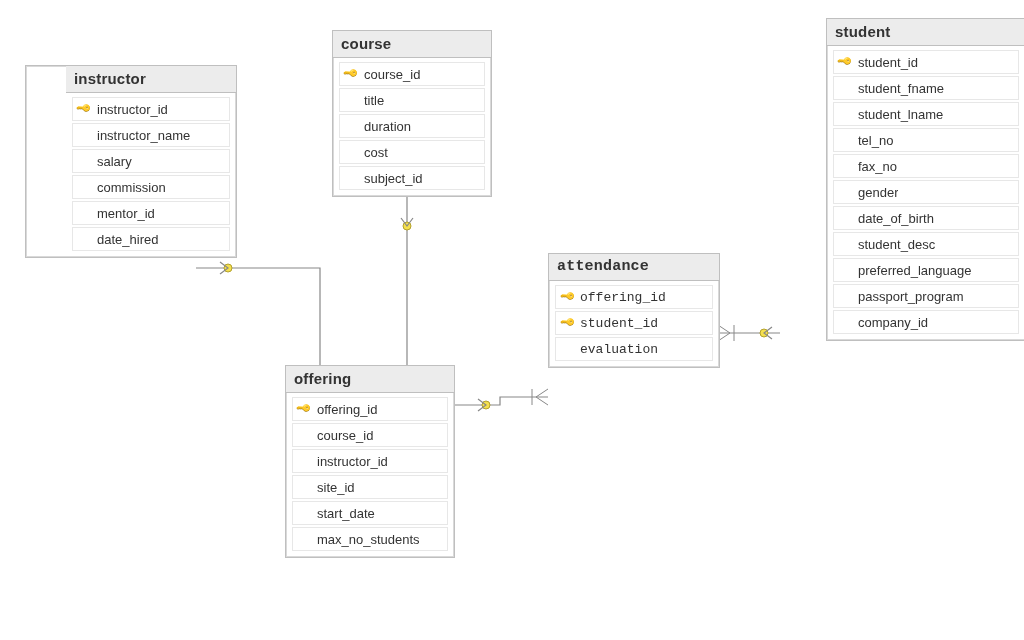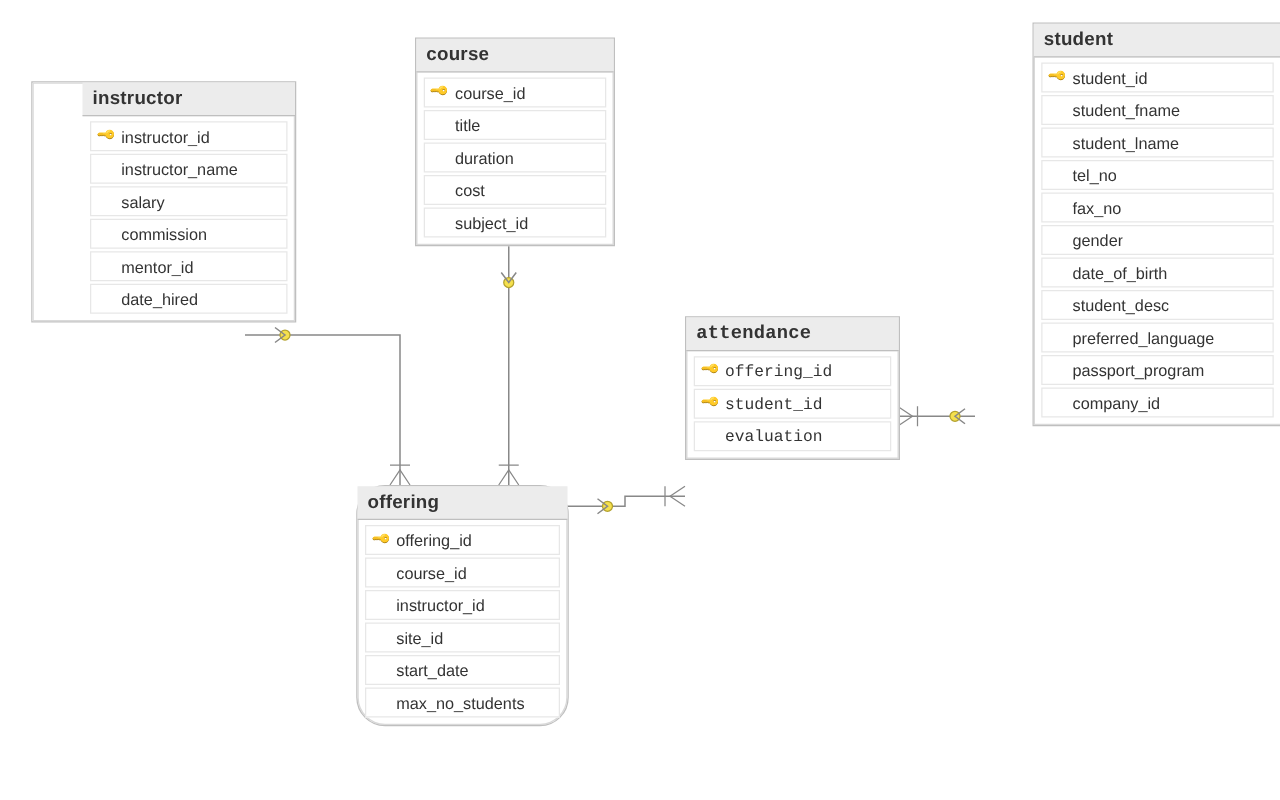--- a/index.html
+++ b/index.html
@@ -67,21 +67,21 @@
     transform: rotate(45deg);
   }
   .col-name {
     white-space: nowrap;
     overflow: hidden;
     text-overflow: ellipsis;
   }
   
   #ent-instructor { left: 25px;  top: 65px;  width: 170px; padding-left: 40px; }
   #ent-course     { left: 332px; top: 18px;  width: 158px; margin-top: 12px; }
-  #ent-offering   { left: 285px; top: 388px; width: 168px; border-radius: 23px; }
+  #ent-offering   { left: 285px; top: 365px; width: 168px; }
   #ent-attendance { left: 548px; top: 253px; width: 170px; font-family: Liberation Mono, monospace; }
   #ent-student    { left: 826px; top: 18px;  width: 198px; }
 
   
   .endpoint {
     stroke: #b3a12e;
     fill: #f5e04d;
   }
   .crow {
     stroke: #888;

